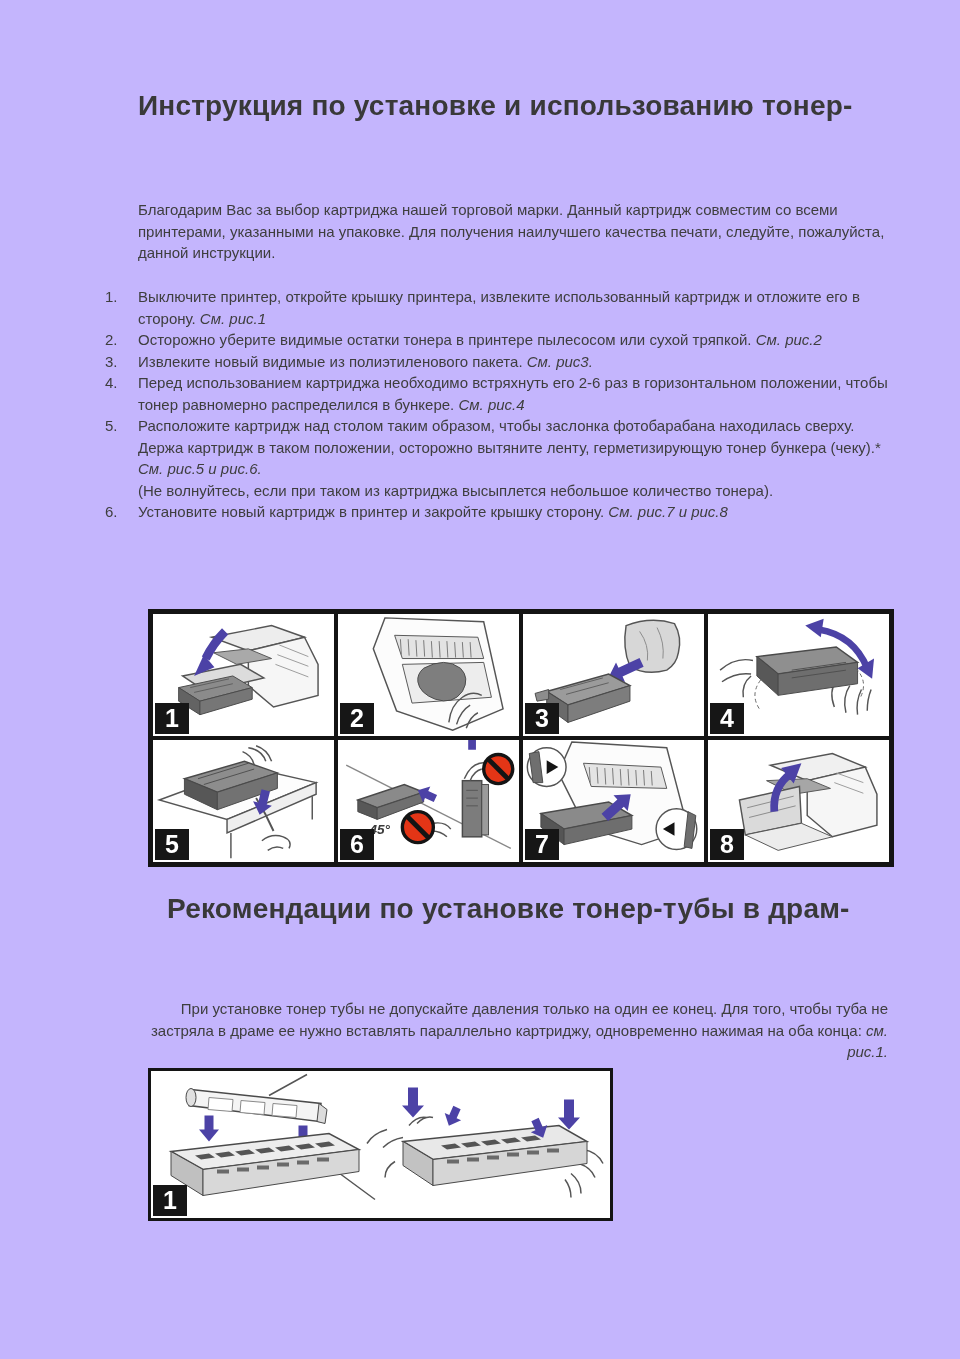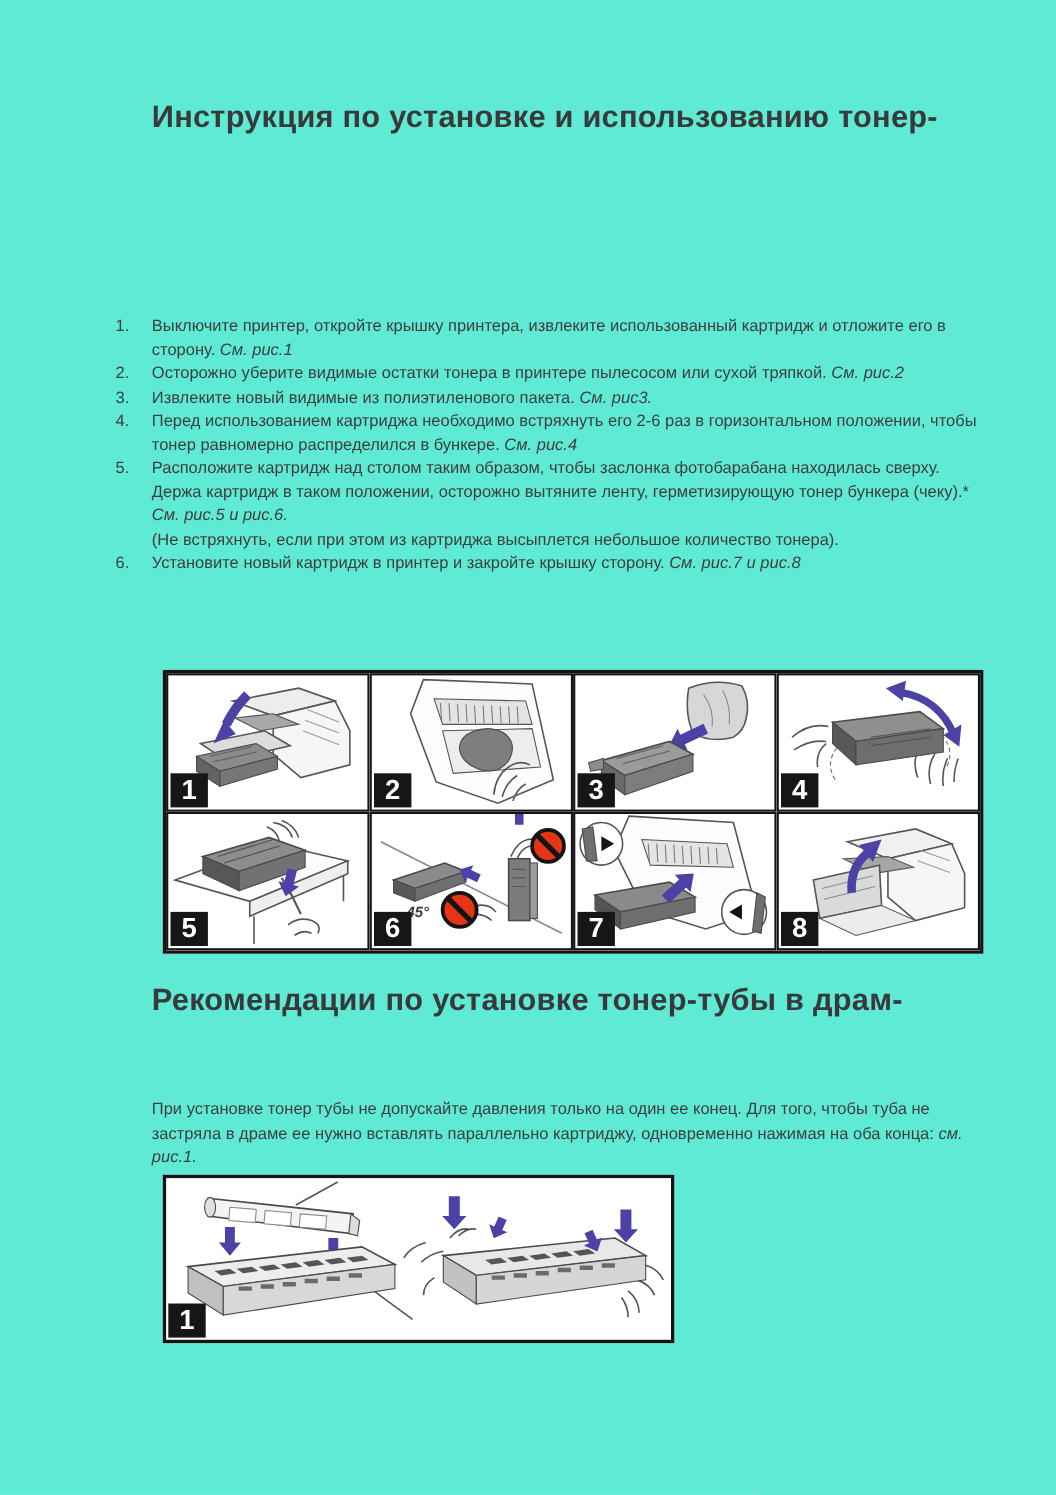--- a/index.html
+++ b/index.html
@@ -8,37 +8,37 @@
     --badge_bg:#161616;
     --ink:#3e3e3e;
   }
   *{margin:0;padding:0;box-sizing:border-box;}
   html,body{background:#ffffff;}
   body{
     width:960px;height:1359px;position:relative;
     font-family:"Liberation Sans","DejaVu Sans",sans-serif;
     color:var(--ink);
   }
-  .page{position:absolute;inset:0;background:#5eead4;}
+  .page{position:absolute;inset:0;background:#c4b5fd;}
 
   h1.doc-title, h2.doc-title{
     position:absolute;left:138px;width:780px;
     font-size:28px;line-height:36px;font-weight:bold;color:#393939;
     letter-spacing:0.2px;
   }
   #title1{top:88px;}
-  #title2{top:891px;}
+  #title2{top:891px;margin-left:29px;}
 
   .body-text{
     position:absolute;left:138px;width:750px;
     font-size:15px;line-height:21.5px;color:#3e3e3e;
   }
   #intro{top:199px;}
   #ready{top:562px;}
-  #para2{top:998px;}
+  #para2{top:998px;text-align:right;}
 
   ol.steps{
     position:absolute;left:105px;top:286px;width:785px;
     list-style:none;font-size:15px;line-height:21.5px;
   }
   ol.steps li{display:flex;}
   .step-num{width:33px;flex:none;}
   .step-body{flex:1;}
   .step-note{display:block;}
   i{}
@@ -77,41 +77,42 @@
     <path id="arrD30" d="M-5,0 V18 H-11 L0,30 L11,18 H5 V0 Z"></path>
   </defs>
 </svg>
 
 <div class="page">
 
   <h1 class="doc-title" id="title1">
       <span style="display:block">Инструкция по установке и использованию тонер-</span>
     </h1>
 
+  <p class="body-text" id="intro">Благодарим Вас за выбор картриджа нашей торговой марки. Данный картридж совместим со всеми принтерами, указанными на упаковке. Для получения наилучшего качества печати, следуйте, пожалуйста, данной инструкции.</p>
 
   <ol class="steps">
     <li>
       <span class="step-num">1.</span>
       <span class="step-body"><span>Выключите принтер, откройте крышку принтера, извлеките использованный картридж и отложите его в сторону. </span><i>См. рис.1</i><span class="step-note"></span></span>
     </li>
     <li>
       <span class="step-num">2.</span>
       <span class="step-body"><span>Осторожно уберите видимые остатки тонера в принтере пылесосом или сухой тряпкой. </span><i>См. рис.2</i><span class="step-note"></span></span>
     </li>
     <li>
       <span class="step-num">3.</span>
       <span class="step-body"><span>Извлеките новый видимые из полиэтиленового пакета. </span><i>См. рис3.</i><span class="step-note"></span></span>
     </li>
     <li>
       <span class="step-num">4.</span>
       <span class="step-body"><span>Перед использованием картриджа необходимо встряхнуть его 2-6 раз в горизонтальном положении, чтобы тонер равномерно распределился в бункере. </span><i>См. рис.4</i><span class="step-note"></span></span>
     </li>
     <li>
       <span class="step-num">5.</span>
-      <span class="step-body"><span>Расположите картридж над столом таким образом, чтобы заслонка фотобарабана находилась сверху. Держа картридж в таком положении, осторожно вытяните ленту, герметизирующую тонер бункера (чеку).* </span><i>См. рис.5 и рис.6.</i><span class="step-note">(Не встряхнуть, если при этом из картриджа высыплется небольшое количество тонера).</span></span>
+      <span class="step-body"><span>Расположите картридж над столом таким образом, чтобы заслонка фотобарабана находилась сверху. Держа картридж в таком положении, осторожно вытяните ленту, герметизирующую тонер бункера (чеку).* </span><i>См. рис.5 и рис.6.</i><span class="step-note">(Не волнуйтесь, если при таком из картриджа высыплется небольшое количество тонера).</span></span>
     </li>
     <li>
       <span class="step-num">6.</span>
       <span class="step-body"><span>Установите новый картридж в принтер и закройте крышку сторону. </span><i>См. рис.7 и рис.8</i><span class="step-note"></span></span>
     </li>
   </ol>
 
 
   <div class="figure-grid">
 

